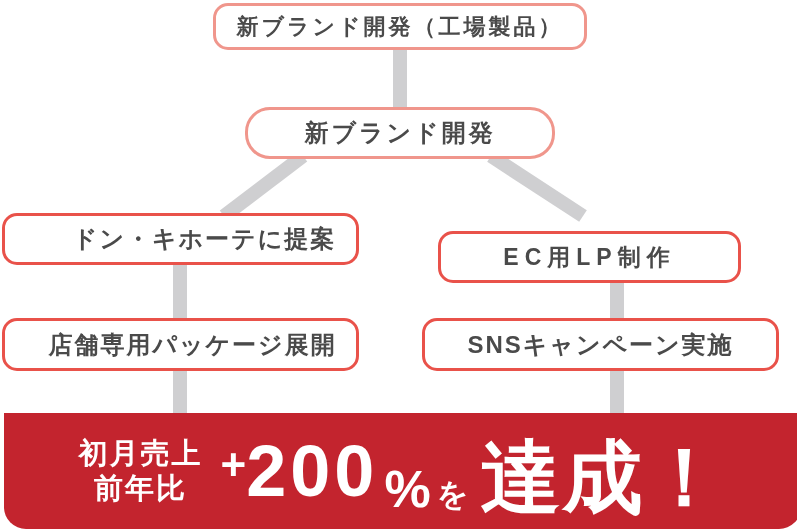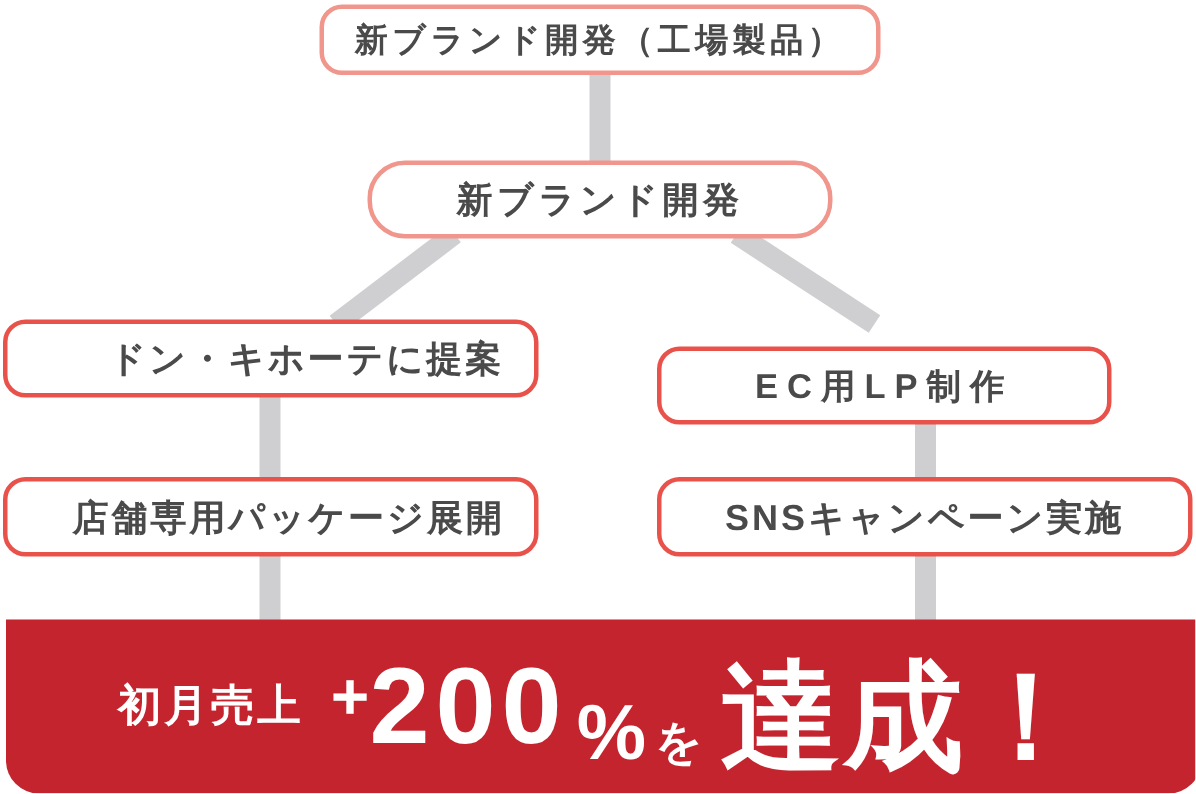--- a/index.html
+++ b/index.html
@@ -22,21 +22,21 @@
     font-weight:bold;font-size:23px;letter-spacing:2px;
     color:var(--box-text,#4A4A4A);
     box-sizing:border-box;white-space:nowrap;
   }
   .node.light{border-color:var(--border-light,#F0968C);}
   .pos-1{left:213px;top:3px;width:374px;height:47px;font-size:22px;letter-spacing:3px;}
   .pos-2{left:245px;top:107px;width:310px;height:52px;font-size:24px;letter-spacing:3px;border-radius:25px;}
   .pos-3{left:2px;top:213px;width:357px;height:52px;font-size:24px;padding-left:48px;}
   .pos-4{left:438px;top:213px;width:303px;height:52px;font-size:23px;letter-spacing:6px;margin-top:18px;}
   .pos-5{left:2px;top:318px;width:357px;height:53px;font-size:24px;padding-left:24px;}
-  .pos-6{left:438px;top:318px;width:357px;height:53px;font-size:24px;}
+  .pos-6{left:422px;top:318px;width:357px;height:53px;font-size:24px;}
   .banner{
     position:absolute;z-index:1;
     left:4px;top:413px;width:797px;height:116px;
     background:var(--banner-red,#C3242E);
     border-radius:0 0 22px 22px;
     display:flex;align-items:center;justify-content:center;
     color:var(--banner-text,#ffffff);font-weight:bold;
   }
   .banner > *{position:relative;}
   .banner-label{
@@ -72,20 +72,21 @@
 
   <div class="node pos-4">EC用LP制作</div>
 
   <div class="node pos-5">店舗専用パッケージ展開</div>
 
   <div class="node pos-6">SNSキャンペーン実施</div>
 
   <div class="banner">
     <div class="banner-label">
       <div>初月売上</div>
+      <div>前年比</div>
     </div>
     <span class="banner-plus">+</span>
     <span class="banner-value">200</span>
     <span class="banner-percent">%</span>
     <span class="banner-particle">を</span>
     <span class="banner-result">達成！</span>
   </div>
 
 </div>
 

